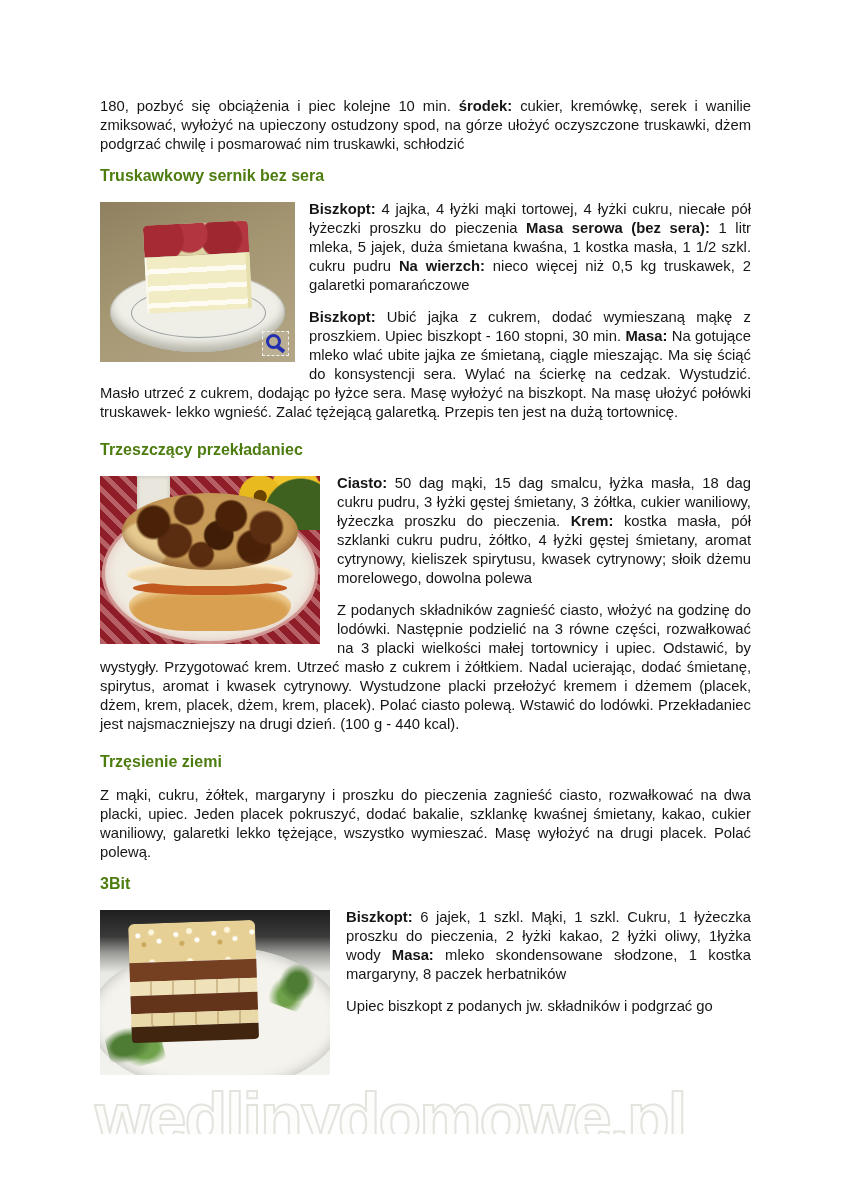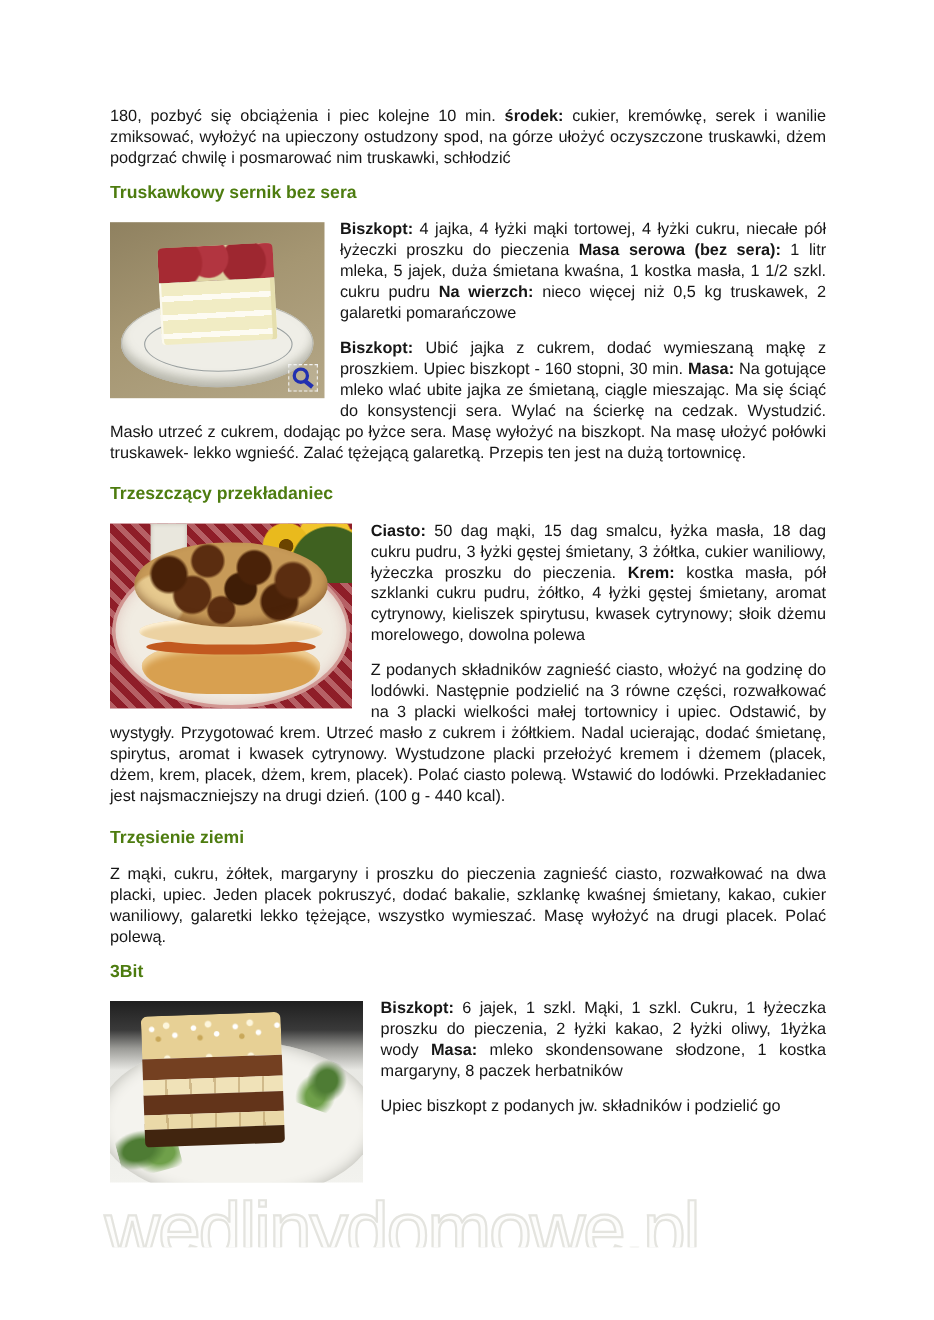--- a/index.html
+++ b/index.html
@@ -102,21 +102,21 @@
   .p3-choc1 { height:16%; background:#744021; }
   .p3-cream1 { height:12%; background:#f0e2b8;
     background-image:repeating-linear-gradient(90deg,transparent 0 20px,rgba(160,125,70,.4) 20px 22px); }
   .p3-choc2 { height:15%; background:#63341a; }
   .p3-cream2 { height:11%; background:#ead9a8;
     background-image:repeating-linear-gradient(90deg,transparent 0 20px,rgba(160,125,70,.4) 20px 22px); }
   .p3-base { height:13%; background:#41250f; border-radius:0 0 4px 4px; }
 
   .watermark {
     position:absolute; left:95px; top:1078px; z-index:10; white-space:nowrap;
-    font-size:70px; font-weight:normal; letter-spacing:-2px;
+    font-size:70px; font-weight:bold; letter-spacing:-2px;
     color:rgba(255,255,255,0.92);
     -webkit-text-stroke:2px #e4e4df;
     text-shadow:0 0 1px #dcdcd6;
     text-align:center;
   }
 </style>
 </head>
 <body>
 
 <div class="page">
@@ -180,20 +180,20 @@
         <div class="p3-cake">
           <div class="p3-crumb"></div>
           <div class="p3-choc1"></div>
           <div class="p3-cream1"></div>
           <div class="p3-choc2"></div>
           <div class="p3-cream2"></div>
           <div class="p3-base"></div>
         </div>
       </div>
       <p class="para"><b>Biszkopt:</b><span> 6 jajek, 1 szkl. Mąki, 1 szkl. Cukru, 1 łyżeczka proszku do pieczenia, 2 łyżki kakao, 2 łyżki oliwy, 1łyżka wody </span><b>Masa:</b><span> mleko skondensowane słodzone, 1 kostka margaryny, 8 paczek herbatników</span></p>
-      <p class="para"><span>Upiec biszkopt z podanych jw. składników i podzielić go</span></p>
+      <p class="para"><span>Upiec biszkopt z podanych jw. składników i podgrzać go</span></p>
       <div class="clear"></div>
     </div>
 
   </div>
 
   <div class="watermark">wedlinydomowe.pl</div>
 </div>
 
 </body></html>

